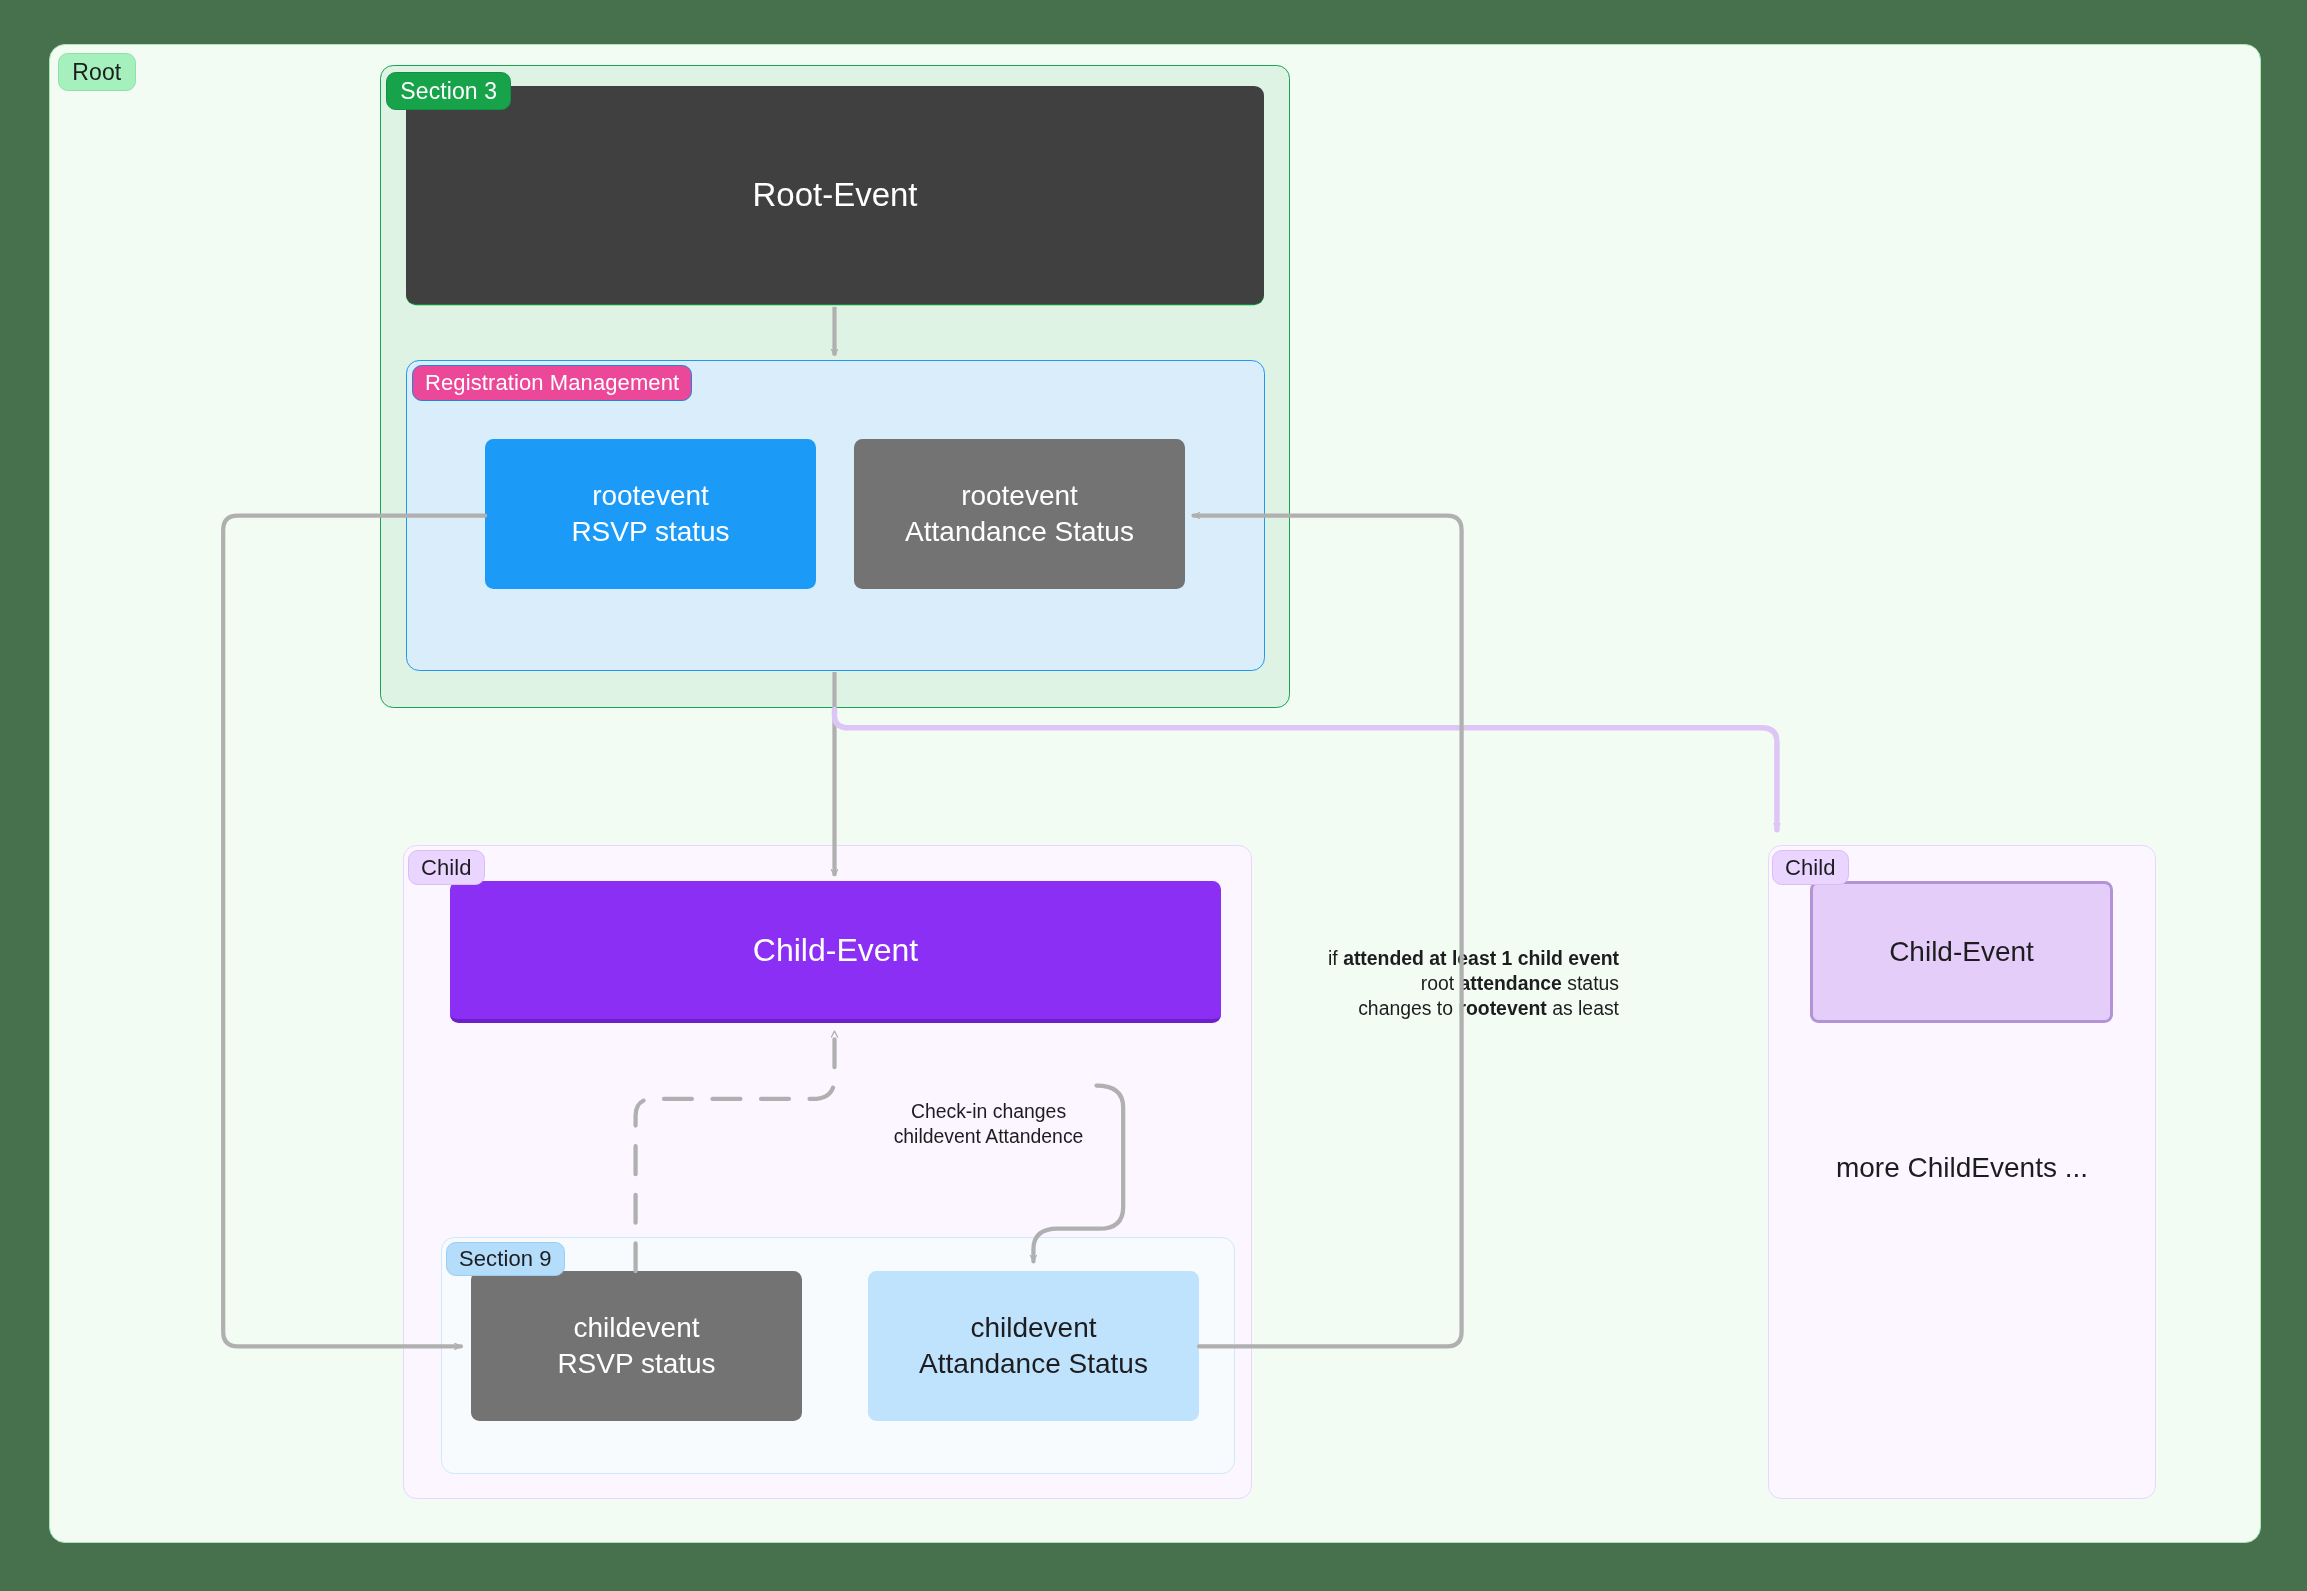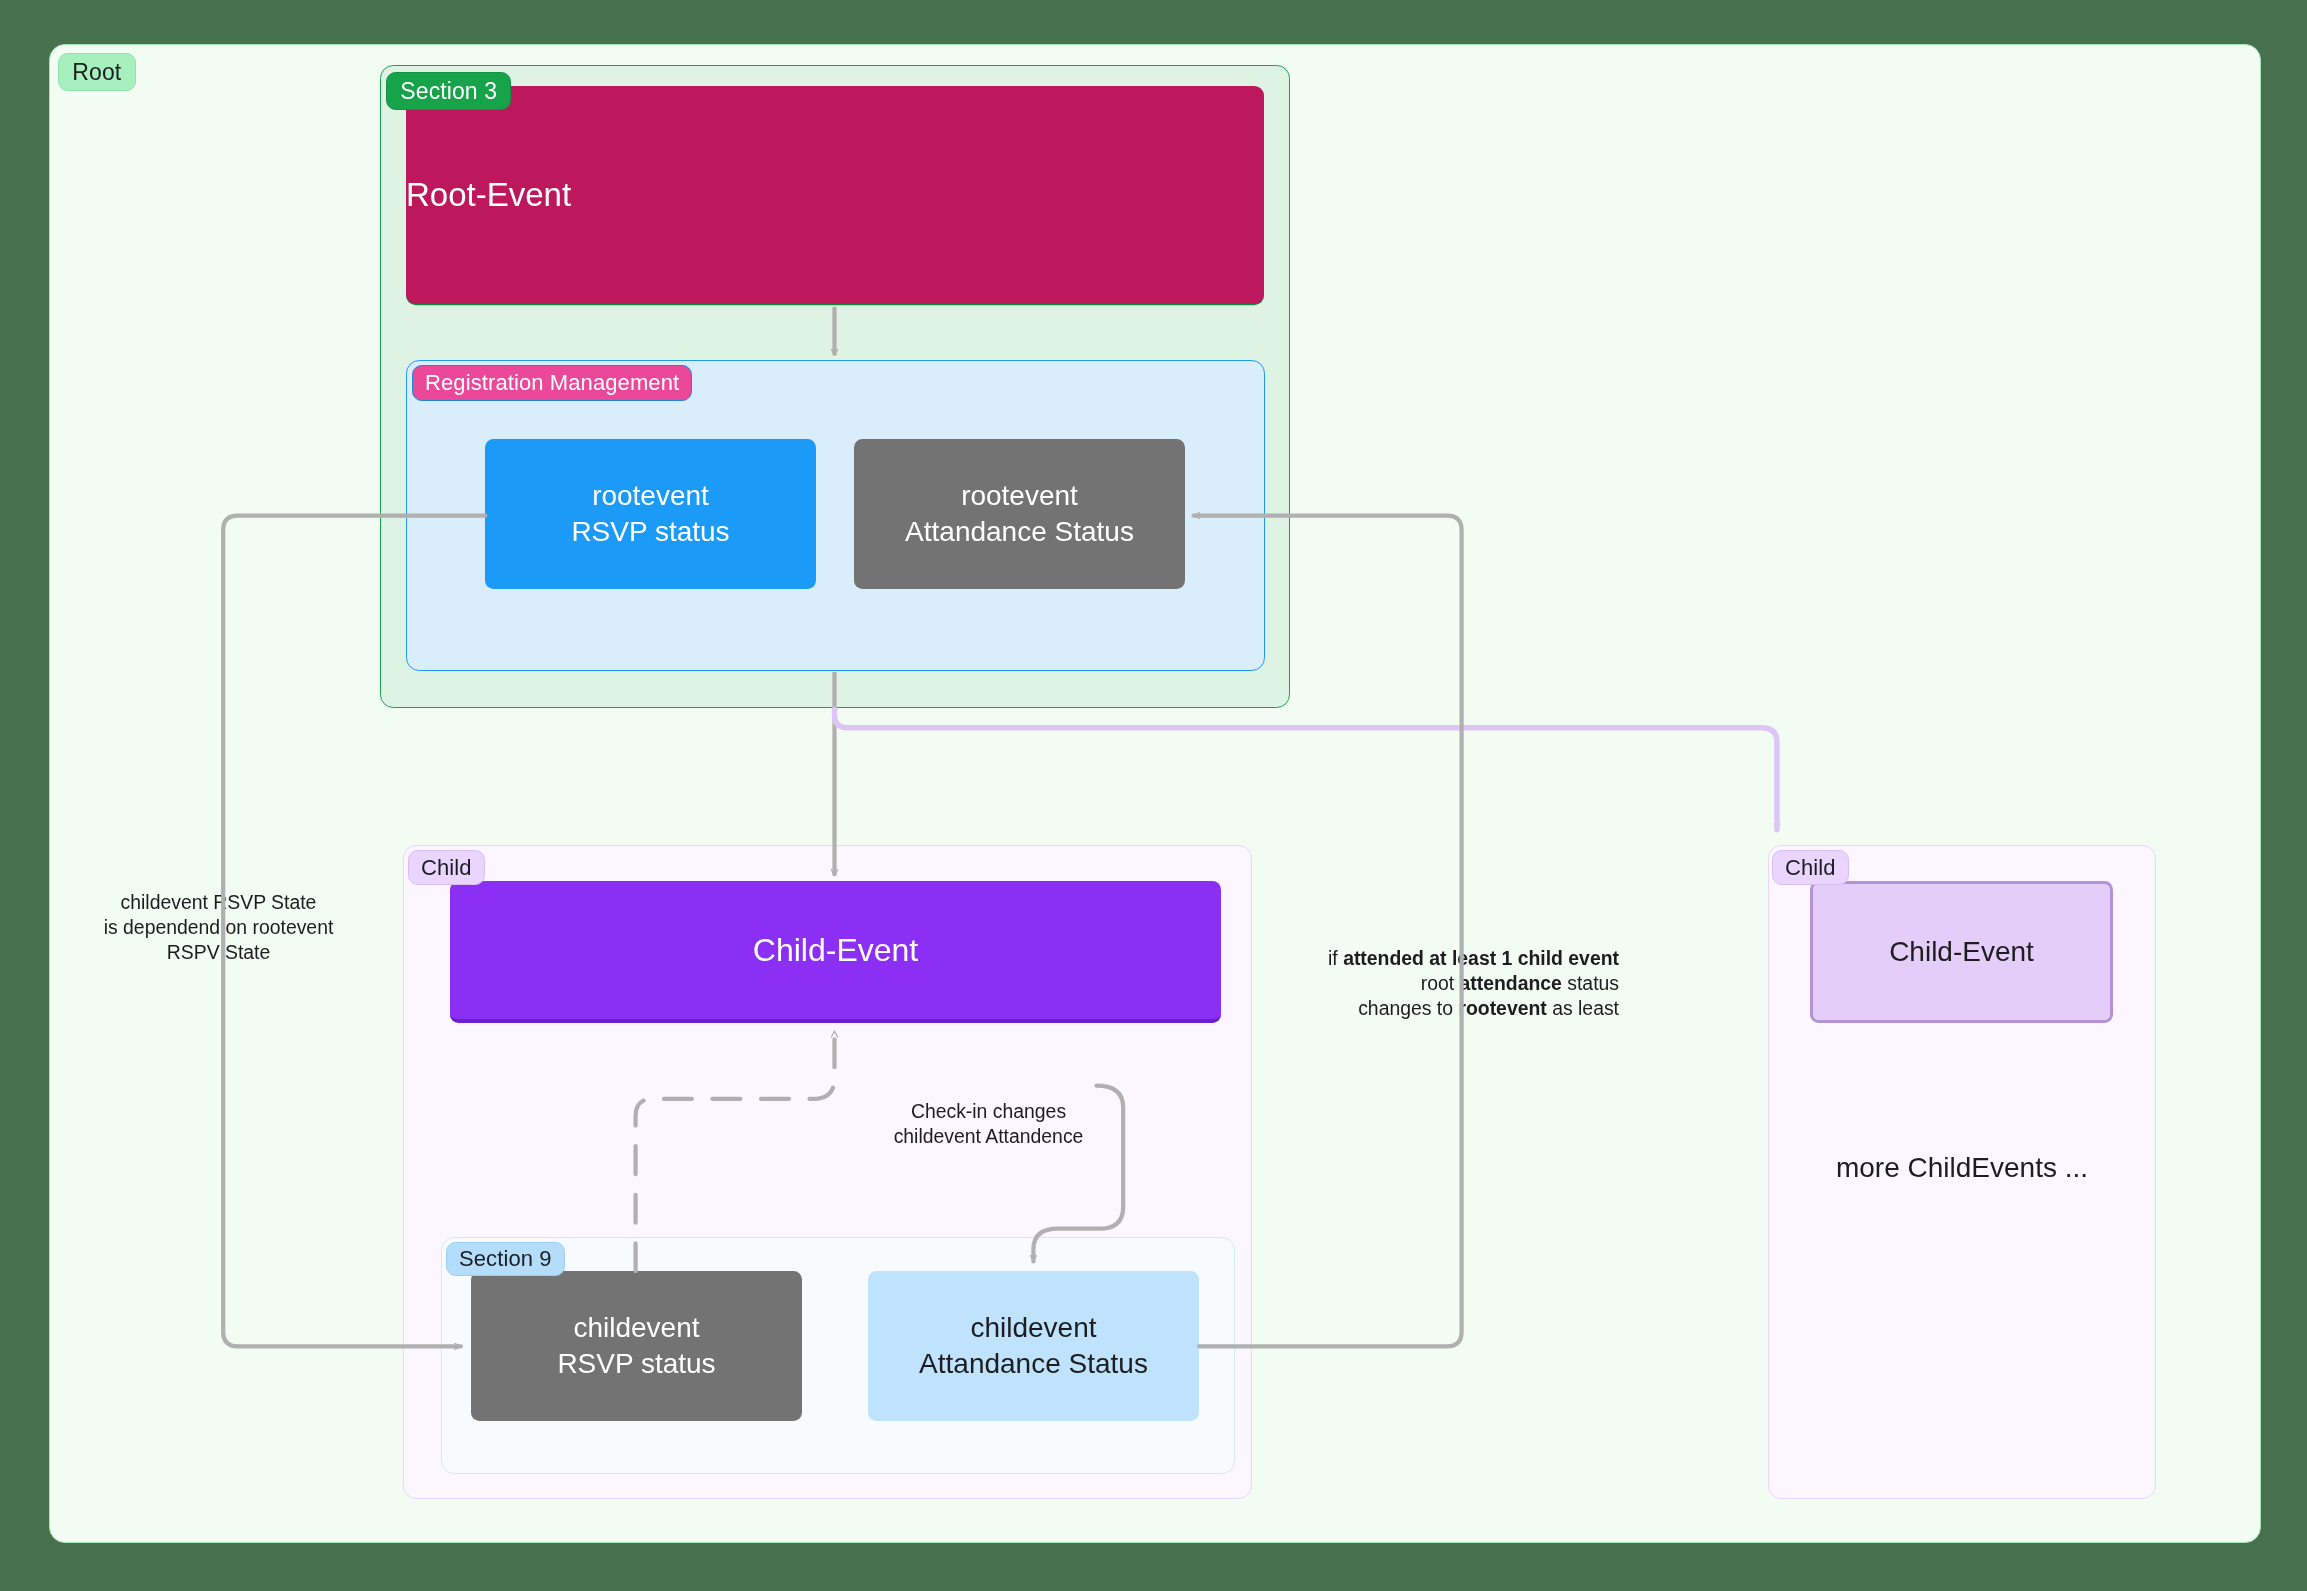--- a/index.html
+++ b/index.html
@@ -39,22 +39,22 @@
     background:#dff3e4;border:1.8px solid #19a253;border-radius:13.3px;
   }
   #section8-label{
     left:386px;top:72px;height:38px;padding:0 13.3px;
     background:#16a34a;border:1.2px solid #129043;color:#ffffff;
     font-size:23px;
   }
 
   #root-event{
     position:absolute;left:406px;top:86px;width:858px;height:218px;
-    background:#be185d;border-radius:9.7px;
-    display:flex;align-items:center;justify-content:flex-start;
+    background:#404040;border-radius:9.7px;
+    display:flex;align-items:center;justify-content:center;
     color:#ffffff;font-size:33px;
     box-shadow:0 1.2px 0 0 #0f8a3c;
   }
 
   
   #regmgmt-container{
     left:406px;top:360px;width:859px;height:311px;
     background:#d9edfb;border:1.8px solid #2196f3;border-radius:13.3px;
   }
   #regmgmt-label{
@@ -206,25 +206,20 @@
   <div class="container" id="child-right-container"></div>
 
   <div id="child-event-right">
     <span>Child-Event</span>
   </div>
 
   <div id="more-childevents">more ChildEvents ...</div>
 
   <div class="grp-label" id="child-right-label">Child</div>
 
-  <div class="note" id="note-left">
-    <div>childevent RSVP State</div>
-    <div>is dependend on rootevent</div>
-    <div>RSPV State</div>
-  </div>
 
   <div class="note" id="note-right">
     <div><span>if </span><b>attended at least 1 child event</b></div>
     <div><span>root </span><b>attendance</b><span> status</span></div>
     <div><span>changes to </span><b>rootevent</b><span> as least</span></div>
   </div>
 
   <svg id="edges" viewBox="0 0 3804 2625">
     <defs>
       <marker id="ah-gray" markerWidth="16" markerHeight="16" refX="11" refY="6" orient="auto" markerUnits="userSpaceOnUse">

